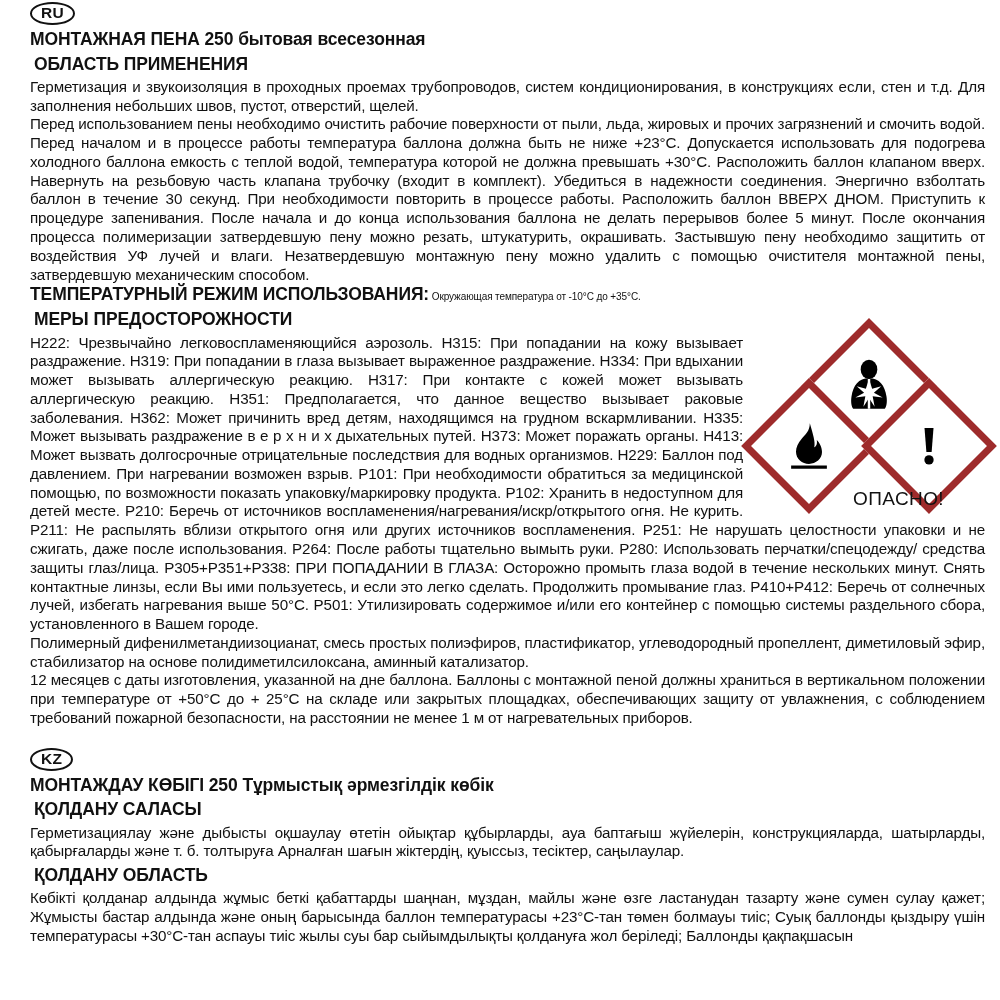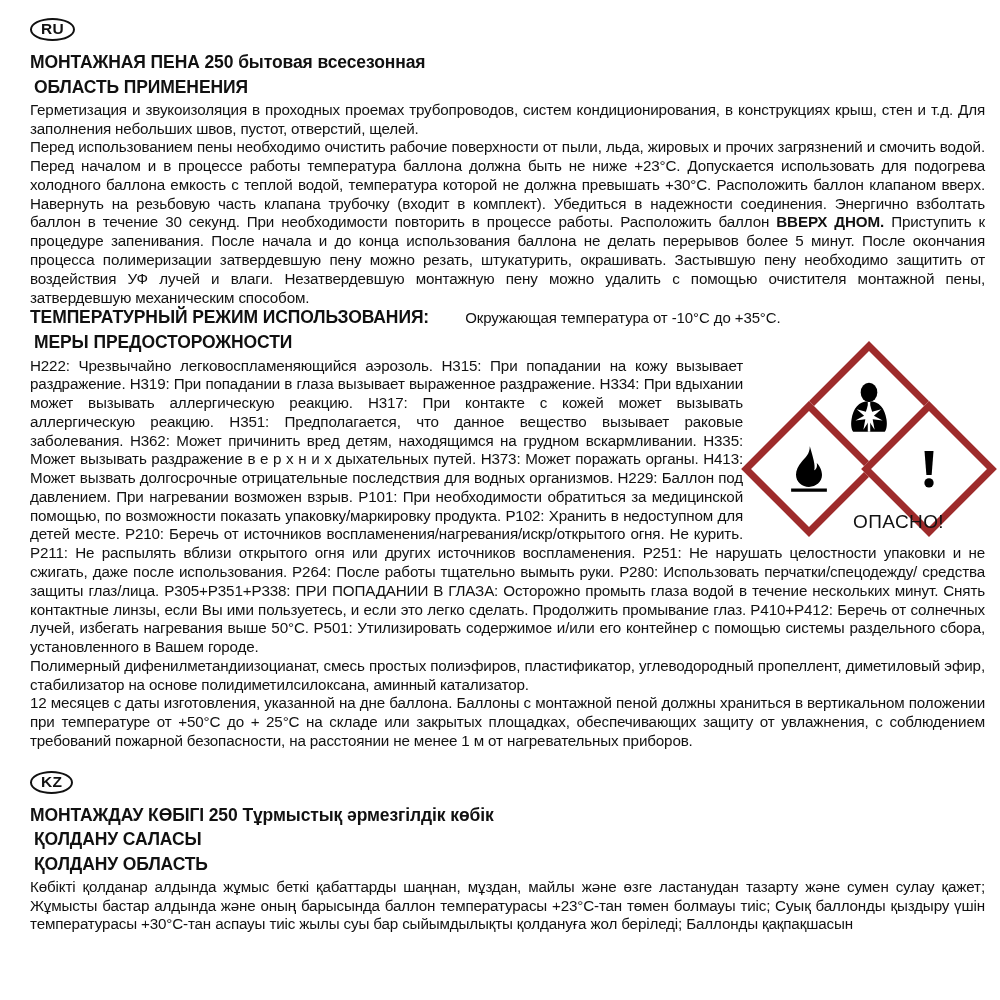--- a/index.html
+++ b/index.html
@@ -18,74 +18,73 @@
   .page {
     position: relative;
     width: 1000px;
     height: 1000px;
     padding: 0;
     box-sizing: border-box;
   }
   .content {
     position: absolute;
     left: 30px;
-    top: 18px;
+    top: 2px;
     width: 955px;
   }
 
   
   .lang-badge {
     display: inline-block;
     border: 2.5px solid #111111;
     border-radius: 50%;
     padding: 1px 9px 2px 9px;
     font-weight: bold;
     font-size: 15.5px;
     line-height: 1.05;
     letter-spacing: 0.3px;
     margin-bottom: 3px;
   }
 
   
   h1.product-title {
     font-size: 17.5px;
     font-weight: bold;
-    margin: 8px 0 0 0;
+    margin: 1px 0 0 0;
     line-height: 1.16;
     letter-spacing: -0.1px;
   }
   h2.section-head {
     font-size: 17.5px;
     font-weight: bold;
     margin: 4px;
     line-height: 1.16;
     letter-spacing: -0.1px;
   }
   .inline-head {
     font-size: 17.5px;
     font-weight: bold;
     line-height: 1.2;
     letter-spacing: -0.1px;
   }
   .inline-head .tail {
     font-weight: normal;
-    font-size: 15px;
-    margin-left: 32px;
+    font-size: 10px;
   }
 
   
   p.body {
     font-size: 15.2px;
     line-height: 1.235;
     margin: 0;
     text-align: justify;
     text-justify: inter-word;
     letter-spacing: -0.15px;
   }
-  .bold-inline { font-weight: bold; }
+  .bold-inline { font-weight: normal; }
 
   
   .hazard-wrap { position: relative; }
   .pictogram-float {
     float: right;
     width: 232px;
     height: 182px;
     margin: 2px 0 0 10px;
     shape-outside: inset(0);
     position: relative;
@@ -138,21 +137,21 @@
 <div class="page">
   <div class="content">
 
     <div>
 
       <div class="lang-badge">RU</div>
 
       <h1 class="product-title">МОНТАЖНАЯ ПЕНА 250 бытовая всесезонная</h1>
 
       <h2 class="section-head">ОБЛАСТЬ ПРИМЕНЕНИЯ</h2>
-      <p class="body">Герметизация и звукоизоляция в проходных проемах трубопроводов, систем кондиционирования, в конструкциях крыш, стен и т.д. Для заполнения небольших швов, пустот, отверстий, щелей.</p>
+      <p class="body">Герметизация и звукоизоляция в проходных проемах трубопроводов, систем кондиционирования, в конструкциях если, стен и т.д. Для заполнения небольших швов, пустот, отверстий, щелей.</p>
 
       <p class="body"><span>Перед использованием пены необходимо очистить рабочие поверхности от пыли, льда, жировых и прочих загрязнений и смочить водой. Перед началом и в процессе работы температура баллона должна быть не ниже +23°C. Допускается использовать для подогрева холодного баллона емкость с теплой водой, температура которой не должна превышать +30°C. Расположить баллон клапаном вверх. Навернуть на резьбовую часть клапана трубочку (входит в комплект). Убедиться в надежности соединения. Энергично взболтать баллон в течение 30 секунд. При необходимости повторить в процессе работы. Расположить баллон </span><span class="bold-inline">ВВЕРХ ДНОМ.</span><span> Приступить к процедуре запенивания. После начала и до конца использования баллона не делать перерывов более 5 минут. После окончания процесса полимеризации затвердевшую пену можно резать, штукатурить, окрашивать. Застывшую пену необходимо защитить от воздействия УФ лучей и влаги. Незатвердевшую монтажную пену можно удалить с помощью очистителя монтажной пены, затвердевшую механическим способом.</span></p>
 
       <div class="inline-head"><span>ТЕМПЕРАТУРНЫЙ РЕЖИМ ИСПОЛЬЗОВАНИЯ:</span><span class="tail"> Окружающая температура от -10°C до +35°C.</span></div>
 
       <h2 class="section-head">МЕРЫ ПРЕДОСТОРОЖНОСТИ</h2>
 
       <div class="hazard-wrap">
 
         <div class="pictogram-float">
@@ -210,19 +209,20 @@
 
     <div class="gap-l"></div>
 
     <div>
 
       <div class="lang-badge">KZ</div>
 
       <h1 class="product-title">МОНТАЖДАУ КӨБІГІ 250 Тұрмыстық әрмезгілдік көбік</h1>
 
       <h2 class="section-head">ҚОЛДАНУ САЛАСЫ</h2>
+      <p class="body">Герметизациялау және дыбысты оқшаулау өтетін ойықтар құбырларды, ауа баптағыш жүйелерін, конструкцияларда, шатырларды, қабырғаларды және т. б. толтыруға Арналған шағын жіктердің, қуыссыз, тесіктер, саңылаулар.</p>
 
       <h2 class="section-head">ҚОЛДАНУ ОБЛАСТЬ</h2>
       <p class="body">Көбікті қолданар алдында жұмыс беткі қабаттарды шаңнан, мұздан, майлы және өзге ластанудан тазарту және сумен сулау қажет; Жұмысты бастар алдында және оның барысында баллон температурасы +23°C-тан төмен болмауы тиіс; Суық баллонды қыздыру үшін температурасы +30°C-тан аспауы тиіс жылы суы бар сыйымдылықты қолдануға жол беріледі; Баллонды қақпақшасын</p>
     </div>
 
   </div>
 </div>
 
 </body></html>

